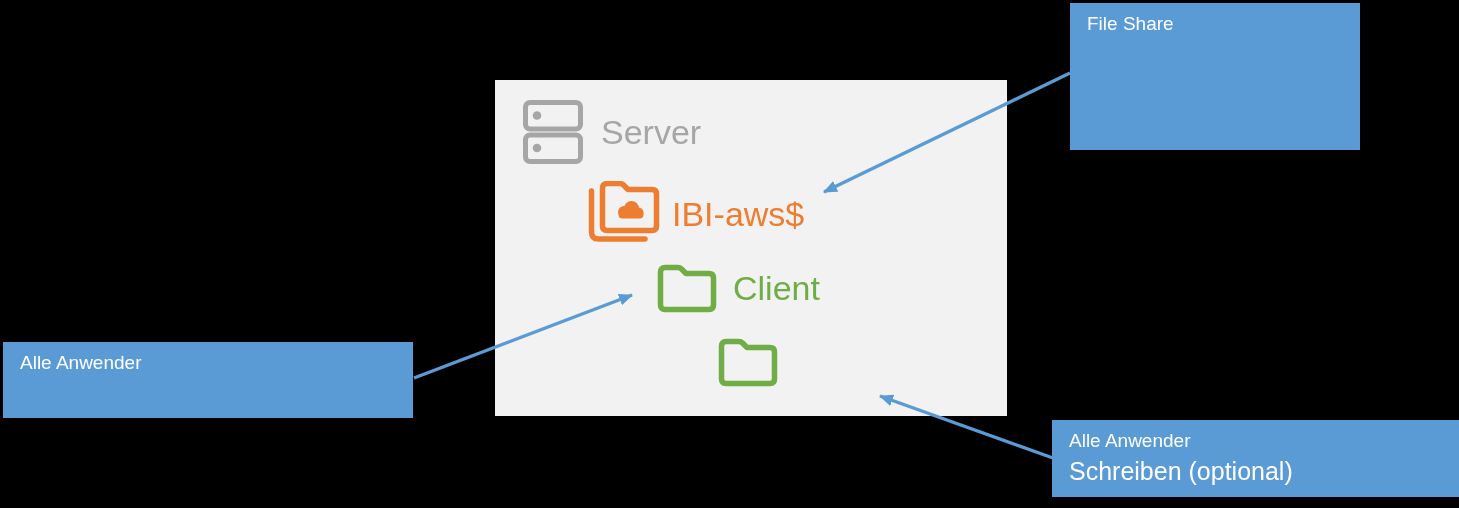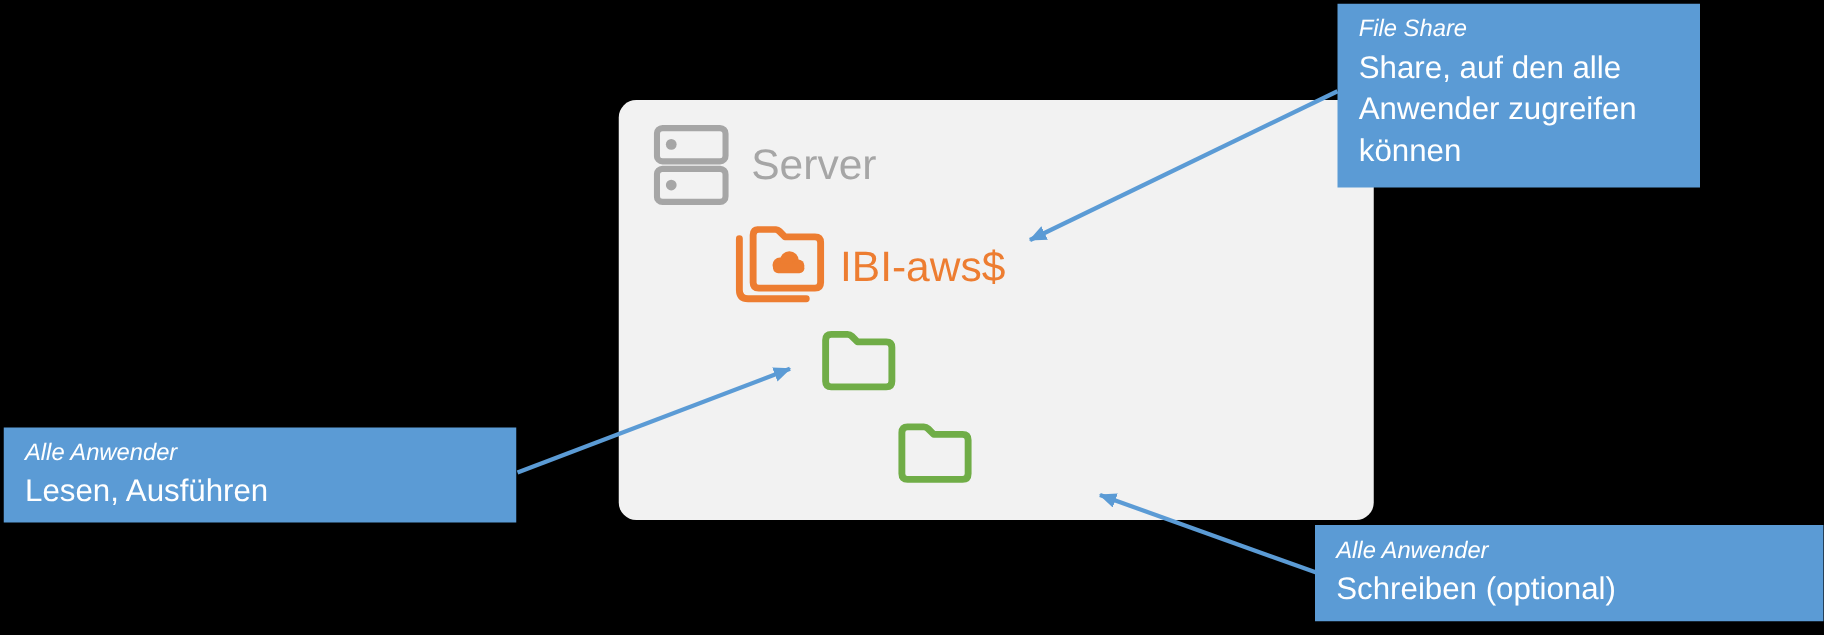--- a/index.html
+++ b/index.html
@@ -1,40 +1,39 @@
 <!DOCTYPE html>
 <html><head>
 <meta charset="utf-8">
 <style>
   html,body { margin:0; padding:0; background:#000; }
   .stage {
     position:relative; width:1459px; height:508px; background:#000000;
     overflow:hidden; font-family:"Liberation Sans", sans-serif;
   }
   .panel {
-    position:absolute; left:495px; top:80px; width:604px; height:336px;
+    position:absolute; left:495px; top:80px; width:512px; height:336px;
     background:#f2f2f2;
-    border-radius:14px;
   }
   .row { position:absolute; display:flex; align-items:center; }
   .row-server { left:28px; top:20px; gap:18px; }
   .row-share  { left:92px; top:101px; gap:11px;justify-content:flex-end; }
   .row-client { left:161px; top:182px; gap:15px; }
   .row-errors { left:222px; top:256px; gap:17px; }
   .label { font-size:34px; white-space:nowrap; }
   .label-server { color:#a6a6a6; }
   .label-share  { color:#ed7d31; }
   .label-folder { color:#70ad47; }
   .icon { display:block; }
   .arrows { position:absolute; left:0; top:0; width:1459px; height:508px; pointer-events:none; }
   .callout {
     position:absolute; background:#5b9bd5; color:#ffffff;
     padding:8px 16px 10px 17px; box-sizing:border-box;
   }
-  .callout-title { font-size:19px; line-height:1.4;font-style:italic; }
+  .callout-title { font-size:19px; line-height:1.4; }
   .callout-body  { font-size:25px; line-height:1.35; }
   .callout-file-share { left:1070px; top:3px;   width:290px; height:147px; }
   .callout-lesen      { left:3px;    top:342px; width:410px; height:76px;  }
   .callout-schreiben  { left:1052px; top:420px; width:407px; height:77px;  }
 </style>
 </head>
 <body>
 
 <div class="stage">
 
@@ -63,20 +62,21 @@
           <rect x="31.5" y="29.5" width="25" height="8" rx="4"></rect>
         </g>
       </svg>
       <span class="label label-share">IBI-aws$</span>
     </div>
 
     <div class="row row-client">
       <svg class="icon" width="62" height="53" viewBox="0 0 62 53">
         <path d="M4.5,43 V10 Q4.5,5.5 9,5.5 H22 Q24,5.5 25.5,7 L30,11.5 H53 Q57.5,11.5 57.5,16 V43 Q57.5,47.5 53,47.5 H9 Q4.5,47.5 4.5,43 Z" fill="none" stroke="#70ad47" stroke-width="5.5" stroke-linejoin="round"></path>
       </svg>
+      <span class="label label-folder">Client</span>
     </div>
 
     <div class="row row-errors">
       <svg class="icon" width="62" height="53" viewBox="0 0 62 53">
         <path d="M4.5,43 V10 Q4.5,5.5 9,5.5 H22 Q24,5.5 25.5,7 L30,11.5 H53 Q57.5,11.5 57.5,16 V43 Q57.5,47.5 53,47.5 H9 Q4.5,47.5 4.5,43 Z" fill="none" stroke="#70ad47" stroke-width="5.5" stroke-linejoin="round"></path>
       </svg>
     </div>
 
   </div>
 
@@ -86,26 +86,24 @@
         <path d="M0,0 L14,6 L0,12 Z" fill="#5b9bd5"></path>
       </marker>
     </defs>
     <line x1="1070" y1="73" x2="824" y2="192" stroke="#5b9bd5" stroke-width="3.4" marker-end="url(#ah)"></line>
     <line x1="414" y1="378" x2="632" y2="295" stroke="#5b9bd5" stroke-width="3.4" marker-end="url(#ah)"></line>
     <line x1="1053" y1="458" x2="880" y2="396" stroke="#5b9bd5" stroke-width="3.4" marker-end="url(#ah)"></line>
   </svg>
 
   <div class="callout callout-file-share">
     <div class="callout-title">File Share</div>
-    <div class="callout-body">Share, auf den alle Anwender zugreifen können</div>
   </div>
 
   <div class="callout callout-lesen">
     <div class="callout-title">Alle Anwender</div>
-    <div class="callout-body">Lesen, Ausführen</div>
   </div>
 
   <div class="callout callout-schreiben">
     <div class="callout-title">Alle Anwender</div>
     <div class="callout-body">Schreiben (optional)</div>
   </div>
 
 </div>
 
 </body></html>

